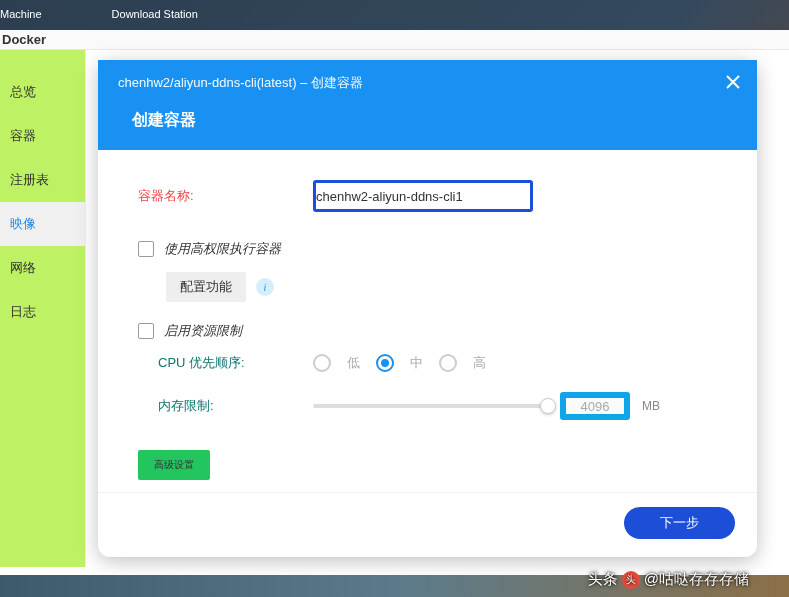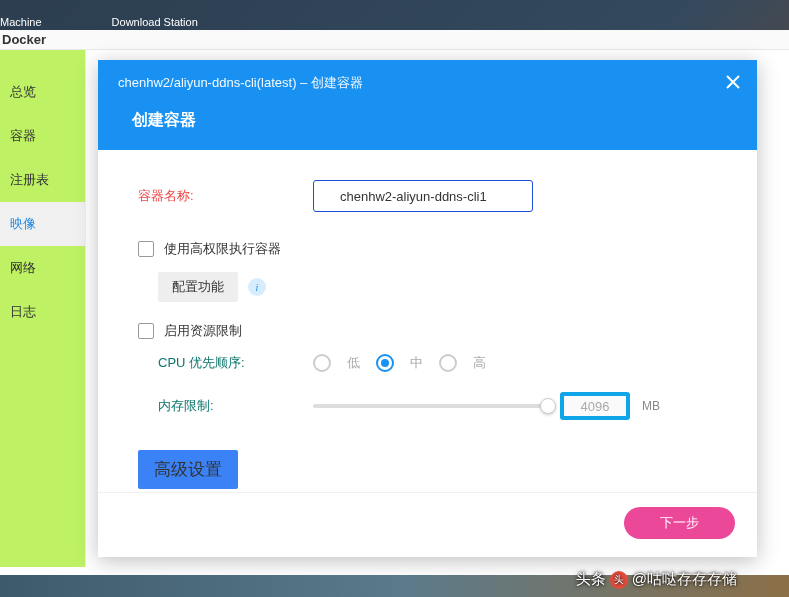--- a/index.html
+++ b/index.html
@@ -1,74 +1,74 @@
 <!DOCTYPE html>
 <html><head>
   <meta charset="utf-8">
   <style>
     * { margin: 0; padding: 0; box-sizing: border-box; font-family: -apple-system, BlinkMacSystemFont, "Segoe UI", Arial, sans-serif; }
     body { width: 789px; height: 597px; overflow: hidden; position: relative; background: #1a1a2e; }
     
     .desktop-bg { position: absolute; inset: 0; background: linear-gradient(135deg, #2c3e50 0%, #34495e 50%, #8b4513 100%); }
     
     .topbar { position: absolute; top: 0; left: 0; right: 0; height: 18px; display: flex; gap: 30px; padding-left: 0; color: #fff; font-size: 11px; align-items: flex-start; }
-    .topbar-item { padding-top: 16px; }
+    .topbar-item { padding-top: 8px; }
     
     .docker-window { position: absolute; left: 0; top: 30px; width: 789px; height: 545px; background: #fff; }
     .docker-titlebar { height: 20px; background: #fafafa; border-bottom: 1px solid #e8e8e8; display: flex; align-items: center; padding-left: 2px; }
     .docker-title { font-size: 13px; font-weight: bold; color: #333; }
     
     .docker-body { display: flex; height: calc(100% - 28px); }
     .sidebar { width: 86px; background: #bef264; border-right: 1px solid #eee; padding-top: 20px; }
     .sidebar-item { padding: 13px 10px; font-size: 13px; color: #333; cursor: pointer; }
     .sidebar-item.active { background: #f0f0f0; color: #1e88e5; }
     .main-area { flex: 1; background: #fff; }
     
-    .modal { position: absolute; left: 98px; top: 60px; width: 659px; height: 497px; background: #fff; box-shadow: 0 4px 20px rgba(0,0,0,0.25); display: flex; flex-direction: column; }
+    .modal { position: absolute; left: 98px; top: 60px; width: 659px; height: 497px; background: #fff; box-shadow: 0 4px 20px rgba(0,0,0,0.25); display: flex; flex-direction: column; border-radius: 12px; }
     
     .modal-header { background: #1891f2; color: #fff; padding: 14px 20px 0 20px; height: 90px; position: relative; }
     .modal-breadcrumb { font-size: 13px; color: rgba(255,255,255,0.95); display: flex; align-items: center; gap: 5px; }
     .modal-close { position: absolute; right: 14px; top: 12px; color: #fff; cursor: pointer; width: 20px; height: 20px; display: flex; align-items: center; justify-content: center; }
     .modal-close svg { width: 14px; height: 14px; }
     .modal-title { font-size: 16px; font-weight: bold; margin-top: 18px; padding-left: 14px; }
     
     .modal-body { flex: 1; padding: 30px 40px 20px 40px; overflow: auto; }
     
     .form-row { display: flex; align-items: center; margin-bottom: 20px; }
     .form-label { width: 175px; font-size: 13px; color: #ef4444; }
     .form-label.disabled { color: #0f766e; padding-left: 20px; }
-    .text-input { width: 220px; height: 32px; border: 1px solid #1d4ed8; border-radius: 3px; padding: 0 26px; font-size: 13px; color: #333; }
+    .text-input { width: 220px; height: 32px; border: 3px solid #1d4ed8; border-radius: 3px; padding: 0 0; font-size: 13px; color: #333; }
     
-    .checkbox-row { display: flex; align-items: center; gap: 10px; margin-bottom: 14px; }
+    .checkbox-row { display: flex; align-items: center; gap: 10px; margin-bottom: 14px; font-style: italic; }
     .checkbox { width: 16px; height: 16px; border: 1px solid #999; border-radius: 2px; background: #fff; cursor: pointer; }
     .checkbox-label { font-size: 13px; color: #333; }
     
-    .config-row { margin-left: 20px; margin-bottom: 20px; display: flex; align-items: center; gap: 10px; }
+    .config-row { margin-left: 28px; margin-bottom: 20px; display: flex; align-items: center; gap: 10px; }
     .config-btn { background: #eee; border: none; padding: 6px 14px; font-size: 13px; color: #333; border-radius: 2px; cursor: pointer; }
     .info-icon { width: 18px; height: 18px; border-radius: 50%; background: #d6edff; color: #1891f2; display: flex; align-items: center; justify-content: center; font-size: 10px; font-family: Georgia, serif; font-style: italic; }
     
     .radio-group { display: flex; gap: 16px; align-items: center; }
     .radio { width: 18px; height: 18px; border: 2px solid #ccc; border-radius: 50%; position: relative; }
     .radio.selected { border-color: #1891f2; }
     .radio.selected::after { content: ''; position: absolute; inset: 3px; background: #1891f2; border-radius: 50%; }
     .radio-label { font-size: 13px; color: #aaa; }
     
     .slider-row { display: flex; align-items: center; gap: 12px; }
     .slider-track { width: 235px; height: 4px; background: #ddd; border-radius: 2px; position: relative; }
     .slider-thumb { position: absolute; right: -8px; top: -6px; width: 16px; height: 16px; background: #fff; border: 1px solid #ccc; border-radius: 50%; box-shadow: 0 1px 3px rgba(0,0,0,0.2); }
-    .mem-input { width: 70px; height: 28px; border: 4px solid #0ea5e9; border-radius: 3px; text-align: center; font-size: 13px; color: #aaa; }
+    .mem-input { width: 70px; height: 28px; border: 6px solid #0ea5e9; border-radius: 3px; text-align: center; font-size: 13px; color: #aaa; }
     .mem-unit { font-size: 12px; color: #888; }
     
     .advanced-btn-row { margin-top: 30px; }
-    .advanced-btn { background: #3b82f6; border: none; padding: 8px 16px; font-size: 17px; color: #333; border-radius: 2px; cursor: pointer; }
+    .advanced-btn { background: #22c55e; border: none; padding: 8px 16px; font-size: 10px; color: #333; border-radius: 2px; cursor: pointer; }
     
     .modal-footer { padding: 14px 22px 18px; display: flex; justify-content: flex-end; border-top: 1px solid #f0f0f0; }
-    .next-btn { background: #ec4899; color: #fff; border: none; padding: 7px 36px; font-size: 13px; border-radius: 16px; cursor: pointer; }
+    .next-btn { background: #1d4ed8; color: #fff; border: none; padding: 7px 36px; font-size: 13px; border-radius: 16px; cursor: pointer; }
     
-    .watermark { position: absolute; right: 52px; bottom: 8px; font-size: 15px; color: #fff; text-shadow: 0 0 4px rgba(0,0,0,0.9), 0 0 2px rgba(0,0,0,0.9); display: flex; align-items: center; gap: 4px; z-index: 999; }
+    .watermark { position: absolute; right: 40px; bottom: 8px; font-size: 15px; color: #fff; text-shadow: 0 0 4px rgba(0,0,0,0.9), 0 0 2px rgba(0,0,0,0.9); display: flex; align-items: center; gap: 4px; z-index: 999; }
     .wm-icon { width: 18px; height: 18px; border-radius: 50%; background: #e74c3c; display: inline-flex; align-items: center; justify-content: center; font-size: 10px; }
     
     .bottom-strip { position: absolute; left: 0; right: 0; bottom: 0; height: 22px; background: linear-gradient(90deg, #3d5a6c, #5a7a8c, #8b6f47); }
   </style>
 </head>
 <body>
 
 <div class="desktop-bg"></div>
 
 <div class="topbar">

